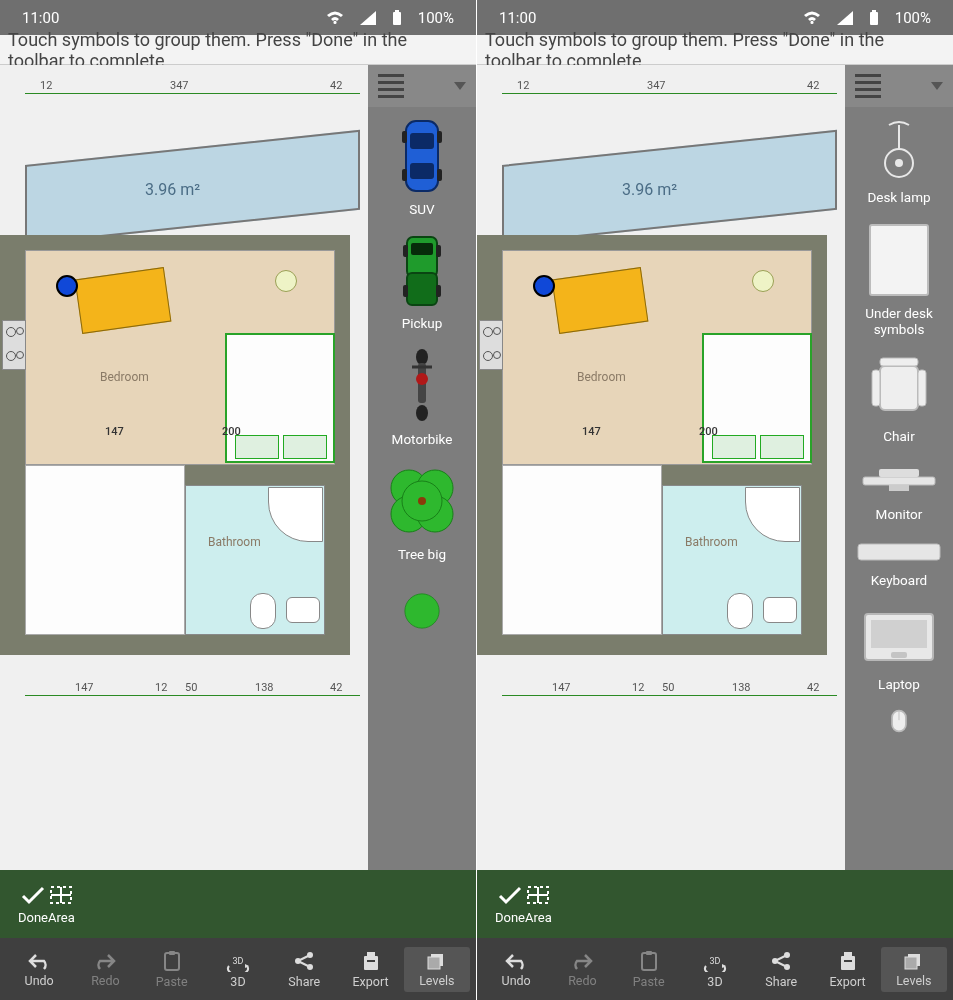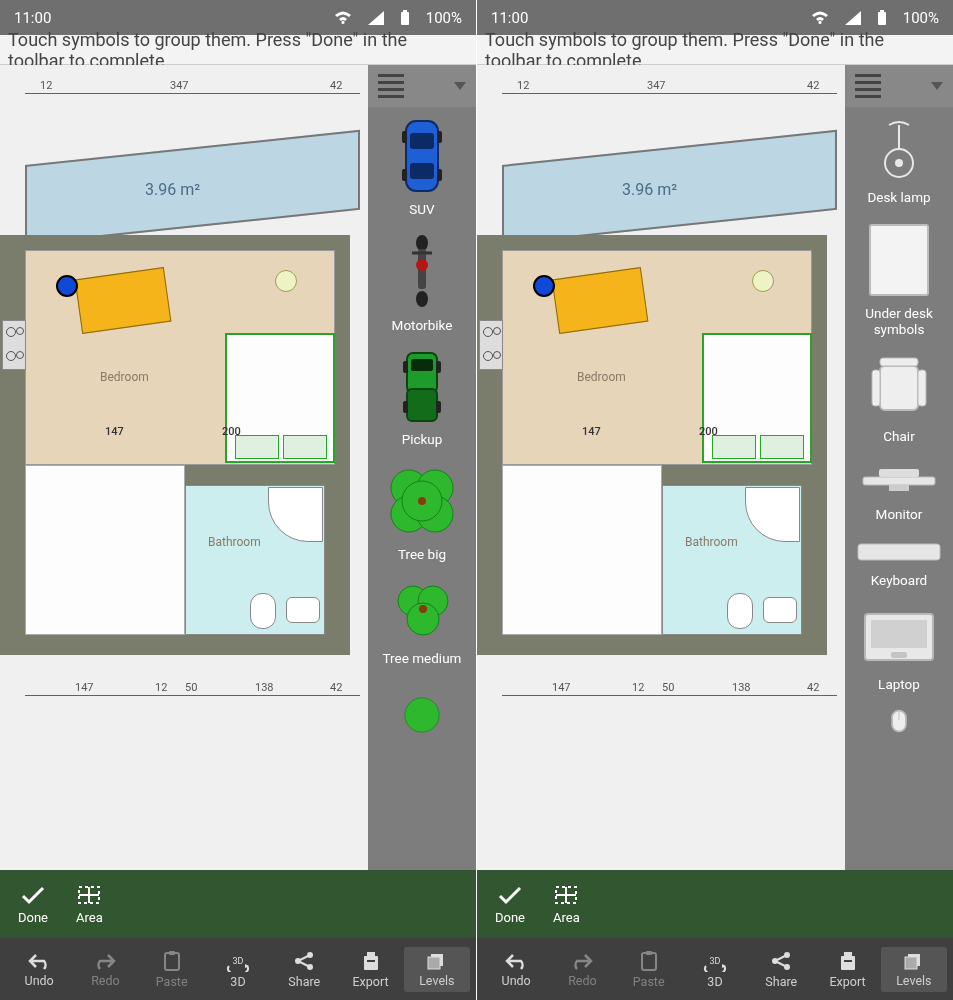--- a/index.html
+++ b/index.html
@@ -19,21 +19,21 @@
     background:#e9e9e9;
   }
   .screen + .screen { margin-left:1px; }
   .status-bar{
     height:35px;
     background:#6f6f6f;
     color:#fff;
     display:flex;
     align-items:center;
     justify-content:space-between;
-    padding:0 14px;
+    padding:0 22px;
     font-size:15px;
   }
   .status-right{display:flex;align-items:center;gap:16px;}
   .hint-bar{
     height:30px;
     background:#f3f3f3;
     color:#444;
     font-size:18px;
     display:flex;align-items:center;
     padding:0 8px;
@@ -137,21 +137,20 @@
     min-height:66px;display:flex;align-items:center;justify-content:center;
   }
   .palette-label{text-align:center;line-height:1.2;}
 
   
   .green-bar{
     height:68px;
     background:#32562f;
     display:flex;
     align-items:center;
-    gap:28px;
     padding:0 18px;
     color:#fff;
   }
   .gb-item{display:flex;flex-direction:column;align-items:center;font-size:13px;gap:4px;}
   .gray-bar{
     height:62px;
     background:#3f3f3f;
     display:flex;
     align-items:center;
     justify-content:space-between;
@@ -263,71 +262,60 @@
               <rect x="37" y="14" width="5" height="12" rx="2" fill="#222"></rect>
               <rect x="2" y="52" width="5" height="12" rx="2" fill="#222"></rect>
               <rect x="37" y="52" width="5" height="12" rx="2" fill="#222"></rect>
             </svg>
         </div>
         <span class="palette-label">SUV</span>
       </div>
 
       <div class="palette-item">
         <div class="icon-wrap">
-          <svg width="28" height="78" viewBox="0 0 28 78">
-              <ellipse cx="14" cy="10" rx="6" ry="8" fill="#222"></ellipse>
-              <rect x="10" y="16" width="8" height="40" rx="3" fill="#444"></rect>
-              <circle cx="14" cy="32" r="6" fill="#b01818"></circle>
-              <ellipse cx="14" cy="66" rx="6" ry="8" fill="#222"></ellipse>
-              <line x1="4" y1="20" x2="24" y2="20" stroke="#333" stroke-width="3"></line>
-            </svg>
-        </div>
-        <span class="palette-label">Motorbike</span>
-      </div>
-
-      <div class="palette-item">
-        <div class="icon-wrap">
           <svg width="42" height="76" viewBox="0 0 42 76">
               <rect x="6" y="4" width="30" height="40" rx="6" fill="#1f9b2c" stroke="#0a4512" stroke-width="2"></rect>
               <rect x="6" y="40" width="30" height="32" rx="5" fill="#116d1a" stroke="#0a4512" stroke-width="2"></rect>
               <rect x="10" y="10" width="22" height="12" rx="2" fill="#072c0a"></rect>
               <rect x="2" y="12" width="5" height="12" rx="2" fill="#222"></rect>
               <rect x="35" y="12" width="5" height="12" rx="2" fill="#222"></rect>
               <rect x="2" y="52" width="5" height="12" rx="2" fill="#222"></rect>
               <rect x="35" y="52" width="5" height="12" rx="2" fill="#222"></rect>
             </svg>
         </div>
         <span class="palette-label">Pickup</span>
       </div>
 
       <div class="palette-item">
         <div class="icon-wrap">
+          <svg width="28" height="78" viewBox="0 0 28 78">
+              <ellipse cx="14" cy="10" rx="6" ry="8" fill="#222"></ellipse>
+              <rect x="10" y="16" width="8" height="40" rx="3" fill="#444"></rect>
+              <circle cx="14" cy="32" r="6" fill="#b01818"></circle>
+              <ellipse cx="14" cy="66" rx="6" ry="8" fill="#222"></ellipse>
+              <line x1="4" y1="20" x2="24" y2="20" stroke="#333" stroke-width="3"></line>
+            </svg>
+        </div>
+        <span class="palette-label">Motorbike</span>
+      </div>
+
+      <div class="palette-item">
+        <div class="icon-wrap">
           <svg width="78" height="76" viewBox="0 0 78 76">
               <circle cx="26" cy="24" r="18" fill="#2eb82e" stroke="#188018"></circle>
               <circle cx="52" cy="24" r="18" fill="#2eb82e" stroke="#188018"></circle>
               <circle cx="26" cy="50" r="18" fill="#2eb82e" stroke="#188018"></circle>
               <circle cx="52" cy="50" r="18" fill="#2eb82e" stroke="#188018"></circle>
               <circle cx="39" cy="37" r="20" fill="#2eb82e" stroke="#188018"></circle>
               <circle cx="39" cy="37" r="4" fill="#8a3a0a"></circle>
             </svg>
         </div>
         <span class="palette-label">Tree big</span>
       </div>
 
-      <div class="palette-item">
-        <div class="icon-wrap">
-          <svg width="66" height="64" viewBox="0 0 66 64">
-              <circle cx="24" cy="22" r="15" fill="#2eb82e" stroke="#188018"></circle>
-              <circle cx="44" cy="22" r="15" fill="#2eb82e" stroke="#188018"></circle>
-              <circle cx="34" cy="40" r="16" fill="#2eb82e" stroke="#188018"></circle>
-              <circle cx="34" cy="30" r="4" fill="#8a3a0a"></circle>
-            </svg>
-        </div>
-        <span class="palette-label">Tree medium</span>
-      </div>
 
       <div class="palette-item">
         <div class="icon-wrap">
           <svg width="56" height="40" viewBox="0 0 56 56">
               <circle cx="28" cy="28" r="24" fill="#2eb82e" stroke="#188018"></circle>
             </svg>
         </div>
       </div>
     </div>
   </div>

